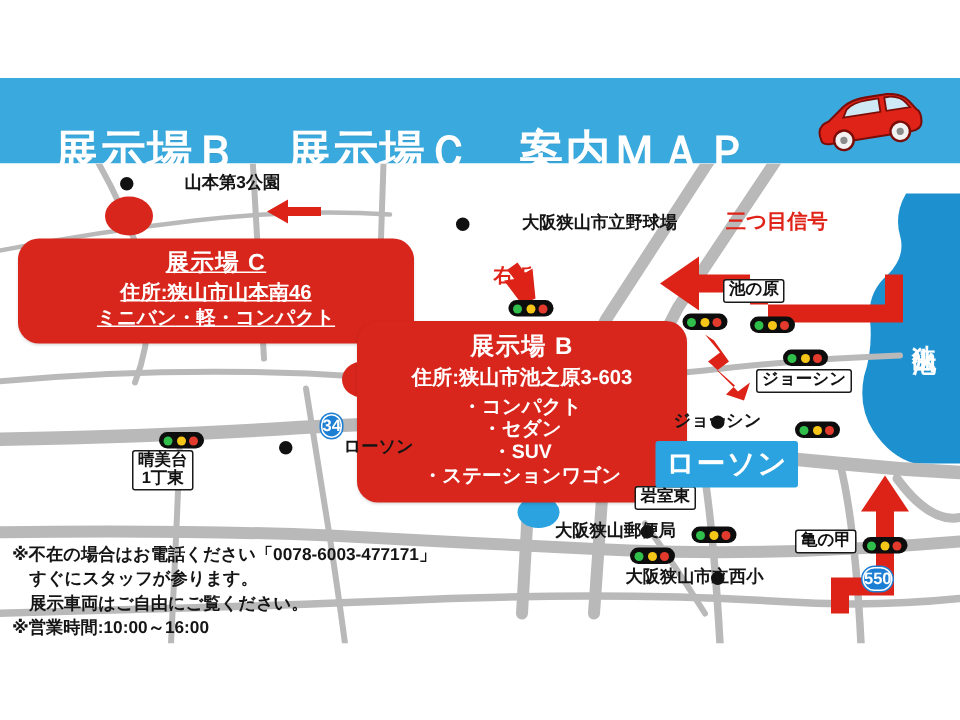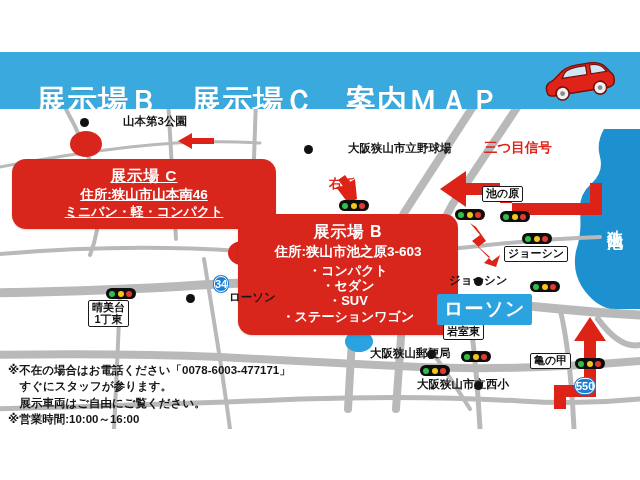--- a/index.html
+++ b/index.html
@@ -168,21 +168,21 @@
   </div>
 
   <div class="boxlbl" style="left:482px;top:186px;">
     <div>池の原</div>
   </div>
 
   <div class="boxlbl" style="left:504px;top:246px;">
     <div>ジョーシン</div>
   </div>
 
-  <div class="boxlbl" style="left:443px;top:324px;">
+  <div class="boxlbl" style="left:423px;top:324px;">
     <div>岩室東</div>
   </div>
 
   <div class="boxlbl" style="left:530px;top:353px;">
     <div>亀の甲</div>
   </div>
 
   <div class="signal" style="left:106px;top:288px;">
       <i></i>
       <i></i>

